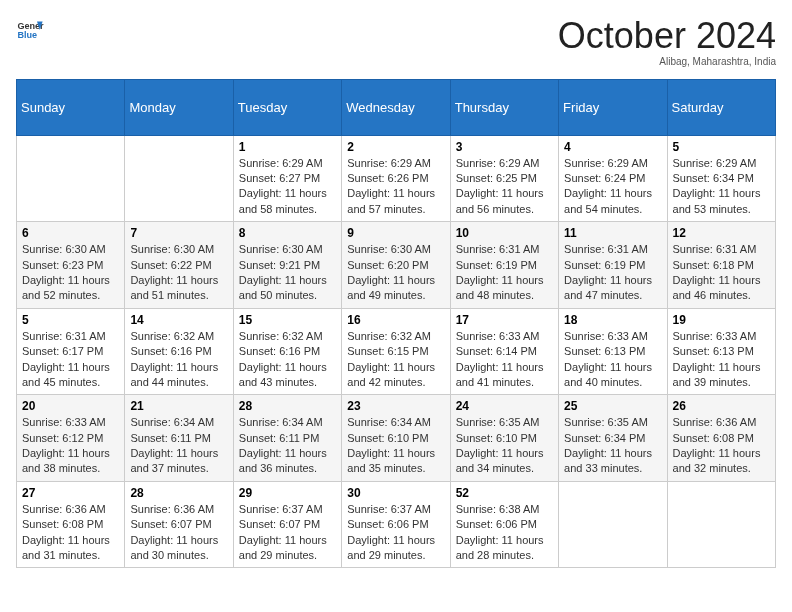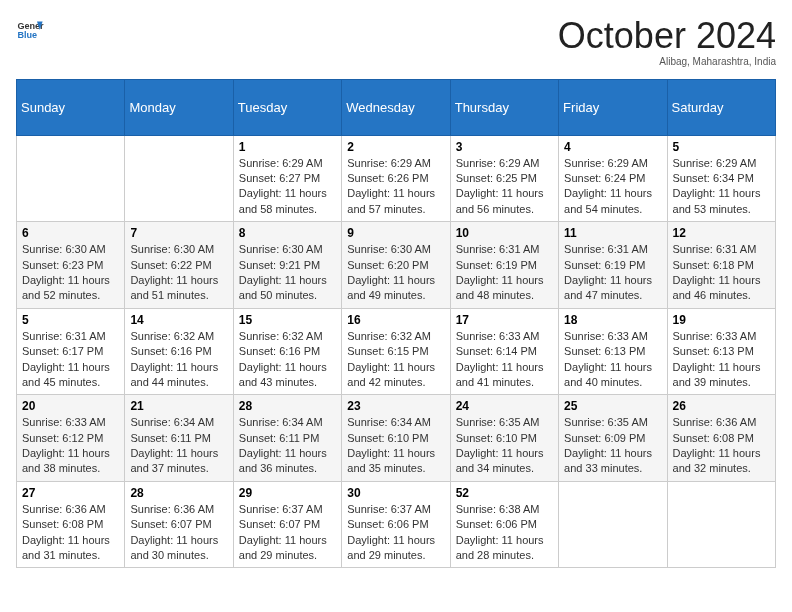--- a/index.html
+++ b/index.html
@@ -257,21 +257,21 @@
         </td>
         <td>
           <span class="day-num">24</span>
           <div class="day-info">Sunrise: 6:35 AM
 Sunset: 6:10 PM
 Daylight: 11 hours and 34 minutes.</div>
         </td>
         <td>
           <span class="day-num">25</span>
           <div class="day-info">Sunrise: 6:35 AM
-Sunset: 6:09 PM
+Sunset: 6:34 PM
 Daylight: 11 hours and 33 minutes.</div>
         </td>
         <td>
           <span class="day-num">26</span>
           <div class="day-info">Sunrise: 6:36 AM
 Sunset: 6:08 PM
 Daylight: 11 hours and 32 minutes.</div>
         </td>
       </tr>
       <tr>

